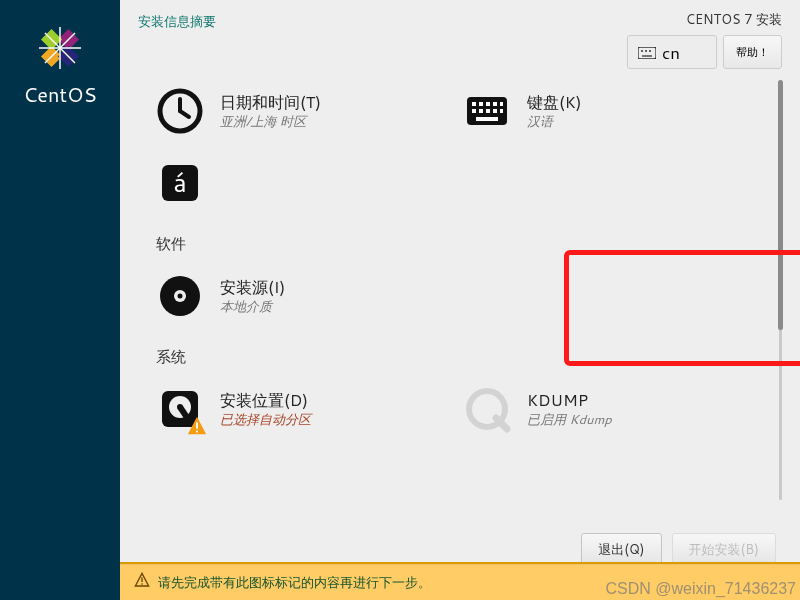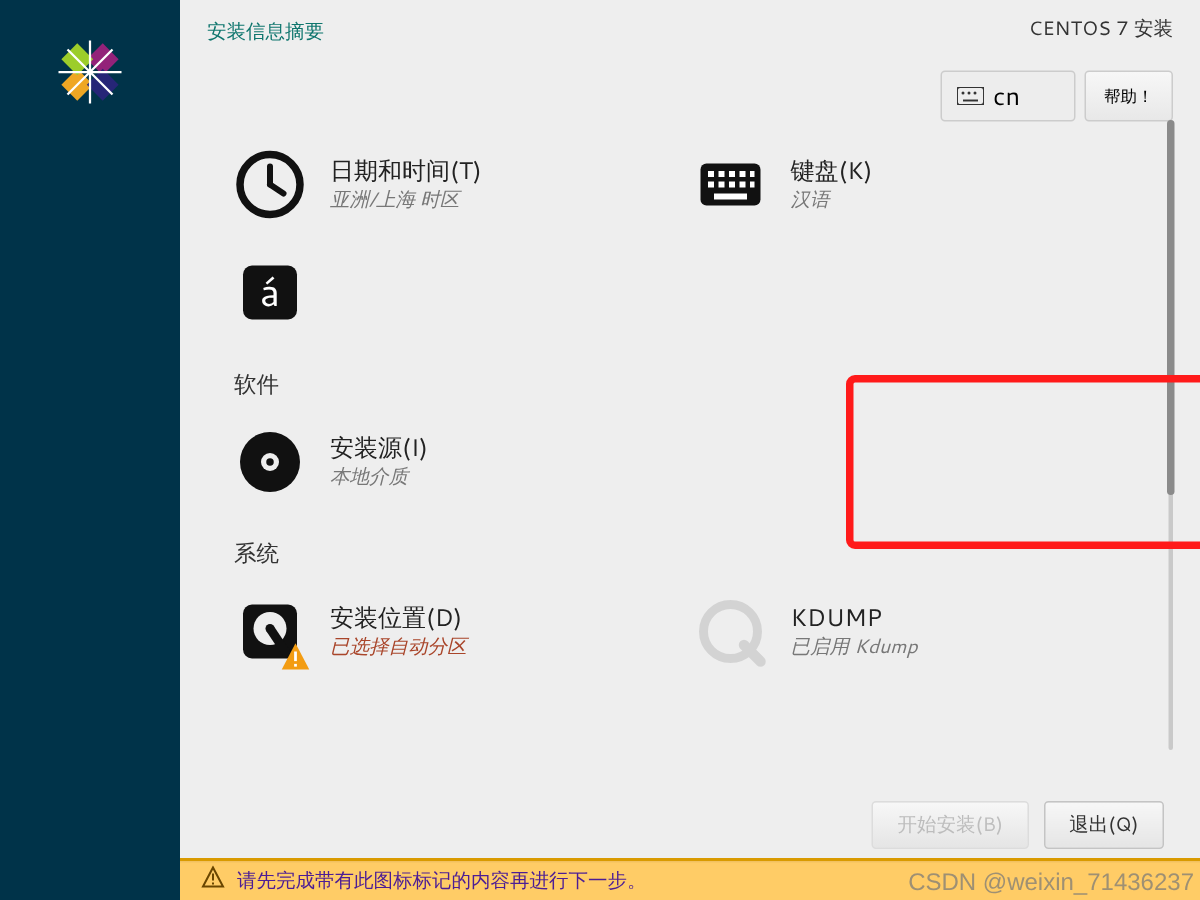--- a/index.html
+++ b/index.html
@@ -5,21 +5,21 @@
     * { margin: 0; padding: 0; box-sizing: border-box; font-family: "Cantarell", "Open Sans", sans-serif; }
     body { width: 800px; height: 600px; overflow: hidden; display: flex; background: #eeeeee; position: relative; }
     .sidebar { width: 120px; background: #003349; display: flex; flex-direction: column; align-items: center; padding-top: 24px; }
     .logo-wrap { text-align: center; }
     .logo-shape { width: 48px; height: 48px; margin: 0 auto 8px; }
     .logo-text { color: #fff; font-size: 20px; font-weight: 400; }
     .main { flex: 1; background: #eeeeee; display: flex; flex-direction: column; position: relative; }
     .header { display: flex; justify-content: space-between; align-items: flex-start; padding: 10px 18px 4px 18px; }
     .header-title { font-size: 13px; color: #0f766e; padding-top: 2px; }
     .header-right { text-align: right; }
-    .header-sub { font-size: 13px; color: #333; margin-bottom: 19px; }
+    .header-sub { font-size: 13px; color: #333; margin-bottom: 6px; }
     .header-buttons { display: flex; gap: 6px; justify-content: flex-end; }
     .kb-btn { display: flex; align-items: center; gap: 6px; padding: 4px 10px; background: #ededed; border: 1px solid #ccc; border-radius: 3px; font-size: 17px; cursor: default; min-width: 90px; }
     .help-btn { padding: 4px 12px; background: linear-gradient(#f7f7f7,#e8e8e8); border: 1px solid #ccc; border-radius: 3px; font-size: 11px; }
     .content { flex: 1; overflow-y: auto; padding: 2px 30px 0 36px; }
     .items-row { display: flex; }
     .item-col { flex: 1; }
     .tile { display: flex; align-items: center; gap: 16px; padding: 12px 0; cursor: pointer; }
     .tile-icon { width: 48px; height: 48px; flex-shrink: 0; display:flex; align-items:center; justify-content:center; }
     .tile-texts { line-height: 1.35; }
     .tile-title { font-size: 16px; color: #222; font-weight: 500; }
@@ -31,21 +31,21 @@
     .tile.selected .tile-title { color: #fff; font-weight: 600; }
     .tile.selected .tile-sub { color: #e6f0fa; }
     .highlight-box { position: absolute; border: 5px solid #ff1a1a; border-radius: 6px; pointer-events: none; z-index: 30; }
     .scrollbar-fake { position: absolute; right: 18px; top: 80px; bottom: 100px; width: 3px; background: #c9c9c9; border-radius: 2px; }
     .scrollbar-fake::before { content:""; position:absolute; left:-1px; top:0; width:5px; height:250px; background:#8a8a8a; border-radius:3px; }
     .footer { padding: 8px 24px 10px 24px; }
     .footer-btns { display: flex; justify-content: flex-end; gap: 10px; margin-bottom: 6px; }
     .footer-btn { padding: 6px 16px; background: linear-gradient(#f7f7f7,#e5e5e5); border: 1px solid #c4c4c4; border-radius: 3px; font-size: 13px; color: #333; }
     .footer-btn.disabled { color: #bdbdbd; border-color:#dcdcdc; }
     .footer-hint { text-align: right; font-size: 12px; color: #8a8a8a; font-style: italic; }
-    .warn-bar { position: absolute; left: 120px; right: 0; bottom: 0; height: 28px; background: #ffcc66; display: flex; align-items: center; padding: 0 14px; font-size: 13px; color: #4c1d95; z-index: 40; box-shadow: inset 0 1px 0 rgba(0,0,0,.05); border-top:2px solid #d99a00;margin-top:40px; }
+    .warn-bar { position: absolute; left: 120px; right: 0; bottom: 0; height: 38px; background: #ffcc66; display: flex; align-items: center; padding: 0 14px; font-size: 13px; color: #14532d; z-index: 40; box-shadow: inset 0 1px 0 rgba(0,0,0,.05); border-top:2px solid #d99a00;margin-top:40px; }
     .warn-icon { color: #6a4600; margin-right: 8px; }
     .watermark { position: absolute; right: 4px; bottom: 2px; font-size: 16px; color: rgba(120,120,120,.72); font-family: sans-serif; letter-spacing: 0; z-index: 50; }
     .tile.faded .tile-icon svg { opacity: .7; }
   </style>
 </head>
 <body>
 
 <div class="sidebar">
   <div class="logo-wrap">
     <div class="logo-shape">
@@ -55,20 +55,21 @@
           <rect x="-10" y="6" width="20" height="20" fill="#efa724" transform="rotate(45)"></rect>
           <rect x="-26" y="-10" width="20" height="20" fill="#9ccd2a" transform="rotate(45)"></rect>
           <rect x="6" y="-10" width="20" height="20" fill="#262577" transform="rotate(45)"></rect>
           <line x1="-28" y1="0" x2="28" y2="0" stroke="#fff" stroke-width="2"></line>
           <line x1="0" y1="-28" x2="0" y2="28" stroke="#fff" stroke-width="2"></line>
           <line x1="-20" y1="-20" x2="20" y2="20" stroke="#fff" stroke-width="2"></line>
           <line x1="-20" y1="20" x2="20" y2="-20" stroke="#fff" stroke-width="2"></line>
         </g>
       </svg>
     </div>
+    <div class="logo-text">CentOS</div>
   </div>
 </div>
 
 <div class="main">
 
   <div class="header">
     <div class="header-title">安装信息摘要</div>
     <div class="header-right">
       <div class="header-sub">CENTOS 7 安装</div>
       <div class="header-buttons">
@@ -210,22 +211,22 @@
           <div class="tile"></div>
         </div>
       <div class="item-col">
           <div class="tile"></div>
         </div>
     </div>
   </div>
 
   <div class="footer">
     <div class="footer-btns">
+      <button class="footer-btn">退出(Q)</button>
       <button class="footer-btn disabled">开始安装(B)</button>
-      <button class="footer-btn">退出(Q)</button>
     </div>
     <div class="footer-hint">在点击'开始安装'按钮前我们并不会操作您的磁盘。</div>
   </div>
 
   <div class="scrollbar-fake"></div>
 
   <div class="highlight-box" style="left:444px; top:250px; width:328px; height:116px;"></div>
 </div>
 
 <div class="warn-bar">

